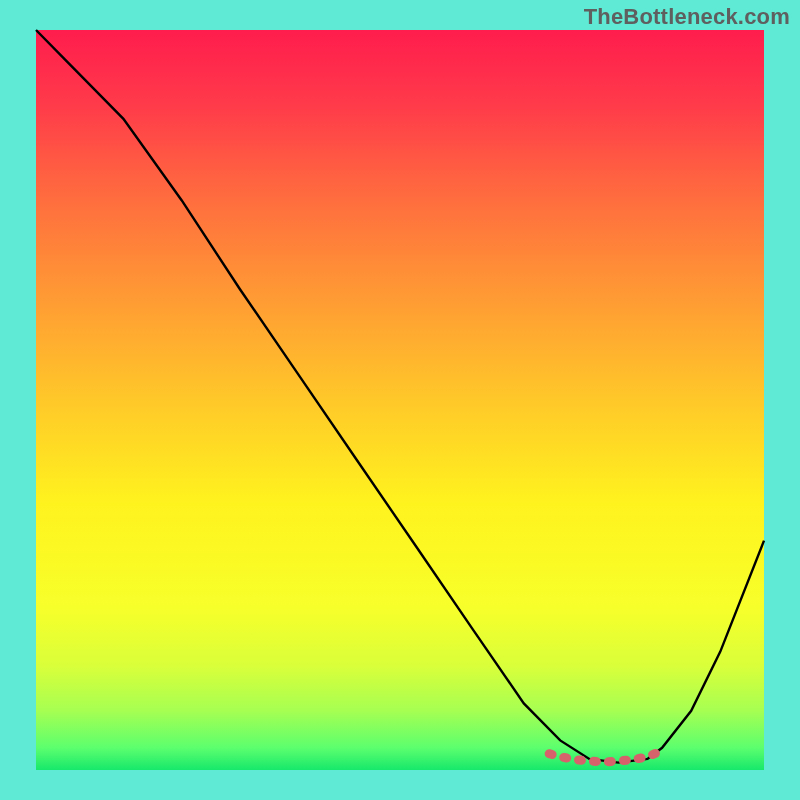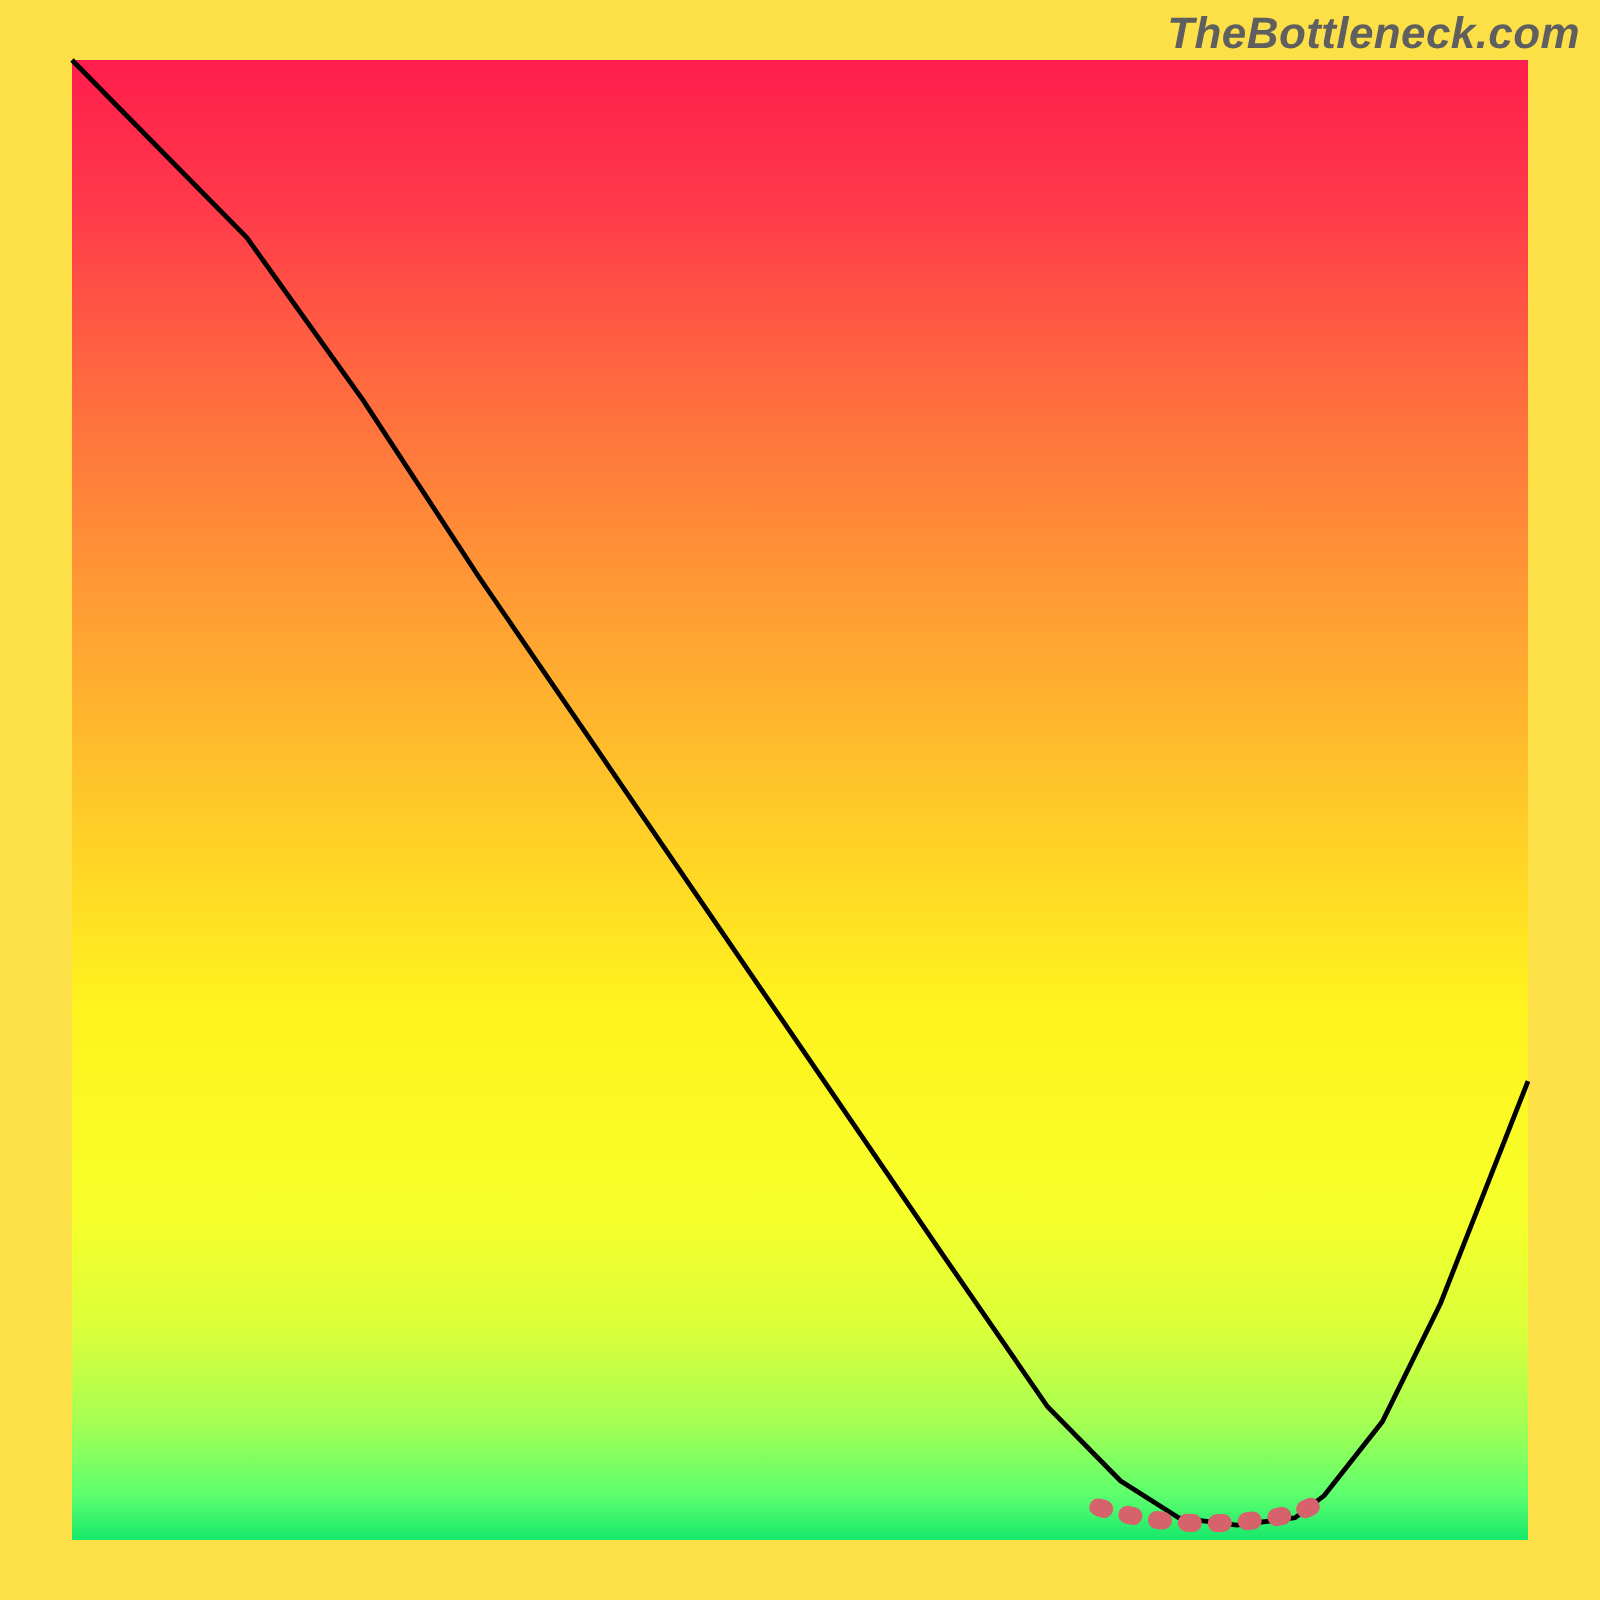--- a/index.html
+++ b/index.html
@@ -8,22 +8,21 @@
     width: 800px;
     height: 800px;
     background: #000;
     overflow: hidden;
     font-family: Arial, Helvetica, sans-serif;
   }
   .frame {
     position: relative;
     width: 800px;
     height: 800px;
-    background: #fde047;
-    font-style: italic;
+    background: #5eead4;
   }
   .watermark {
     position: absolute;
     top: 4px;
     right: 10px;
     color: #5f5f5f;
     font-size: 22px;
     font-weight: 600;
     z-index: 10;
     letter-spacing: 0.2px;

